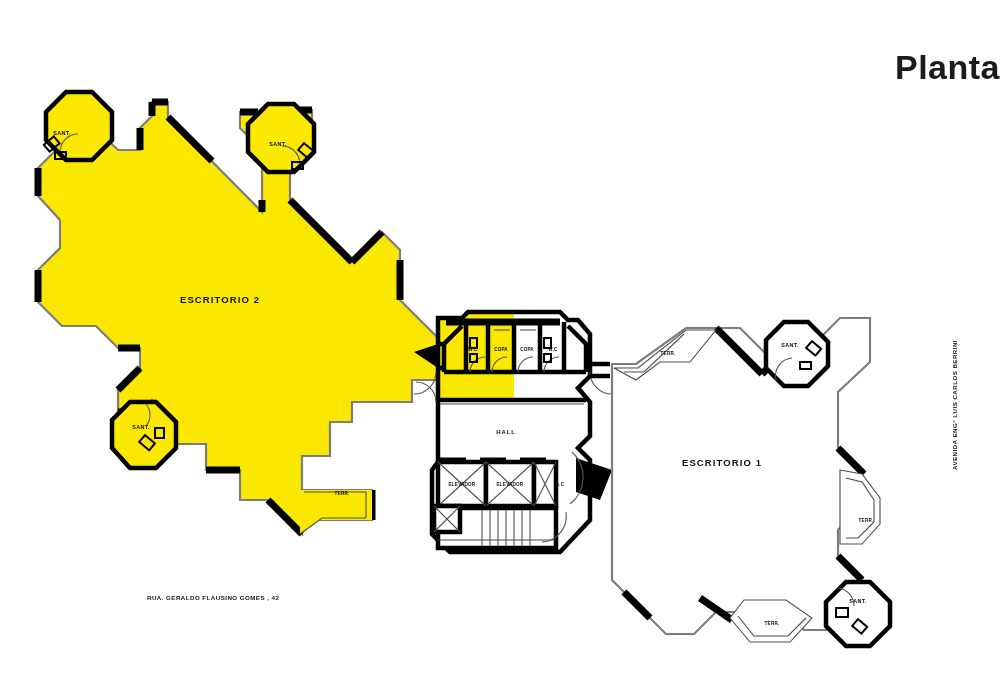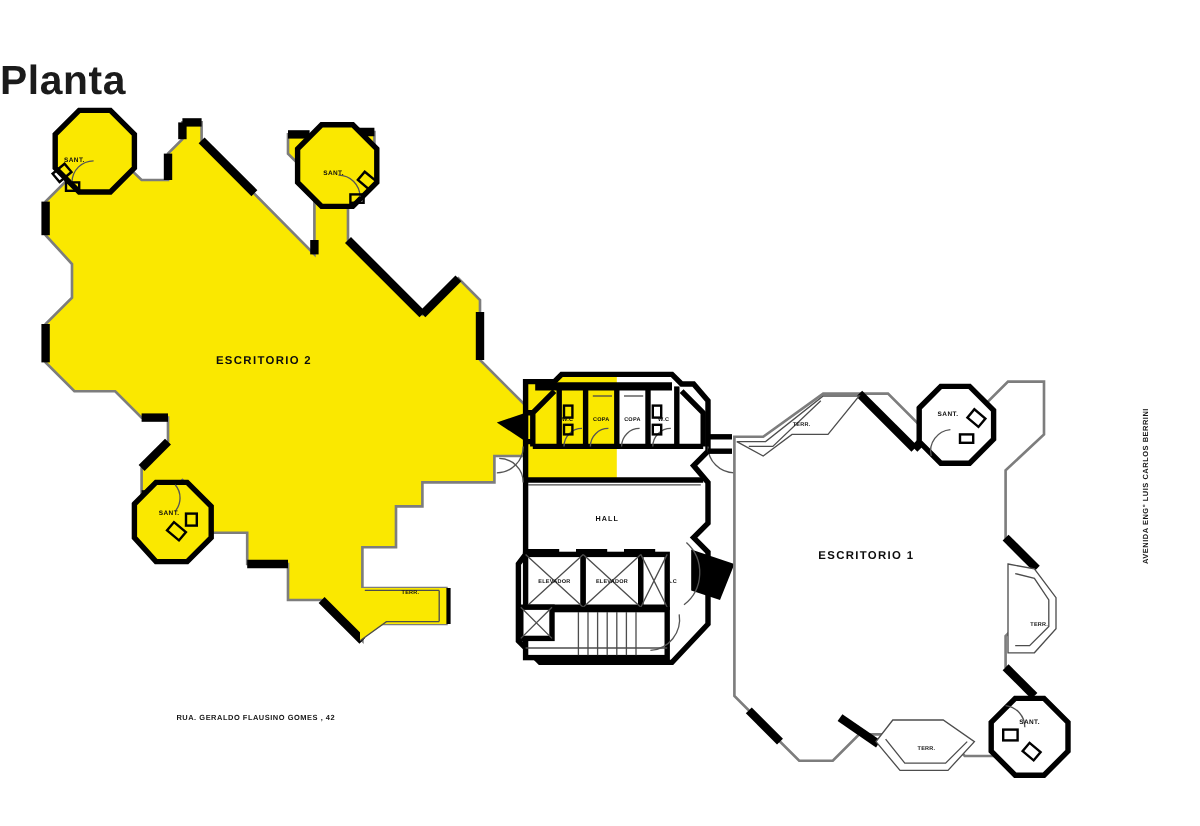--- a/index.html
+++ b/index.html
@@ -2,21 +2,21 @@
 <html><head>
 <meta charset="utf-8">
 <style>
   html,body{margin:0;padding:0;background:#ffffff;}
   body{
     width:1000px;height:688px;position:relative;overflow:hidden;
     font-family:"Liberation Sans", sans-serif;
     background:#ffffff;
   }
   #plan-title{
-    position:absolute;left:0;top:48px;width:1000px;text-align:left;
+    position:absolute;left:0;top:48px;width:1000px;text-align:right;
     font-size:34px;font-weight:bold;color:#1b1b1b;letter-spacing:0.5px;
   }
   #plan-svg{position:absolute;left:0;top:0;width:1000px;height:688px;}
   .lbl{
     font-family:"Liberation Sans", sans-serif;
     font-weight:bold;fill:#0d0d0d;
   }
   .lbl-room{font-size:9.5px;letter-spacing:1.1px;}
   .lbl-small{font-size:5.4px;letter-spacing:0.35px;}
   .lbl-tiny{font-size:4.6px;letter-spacing:0.2px;}

